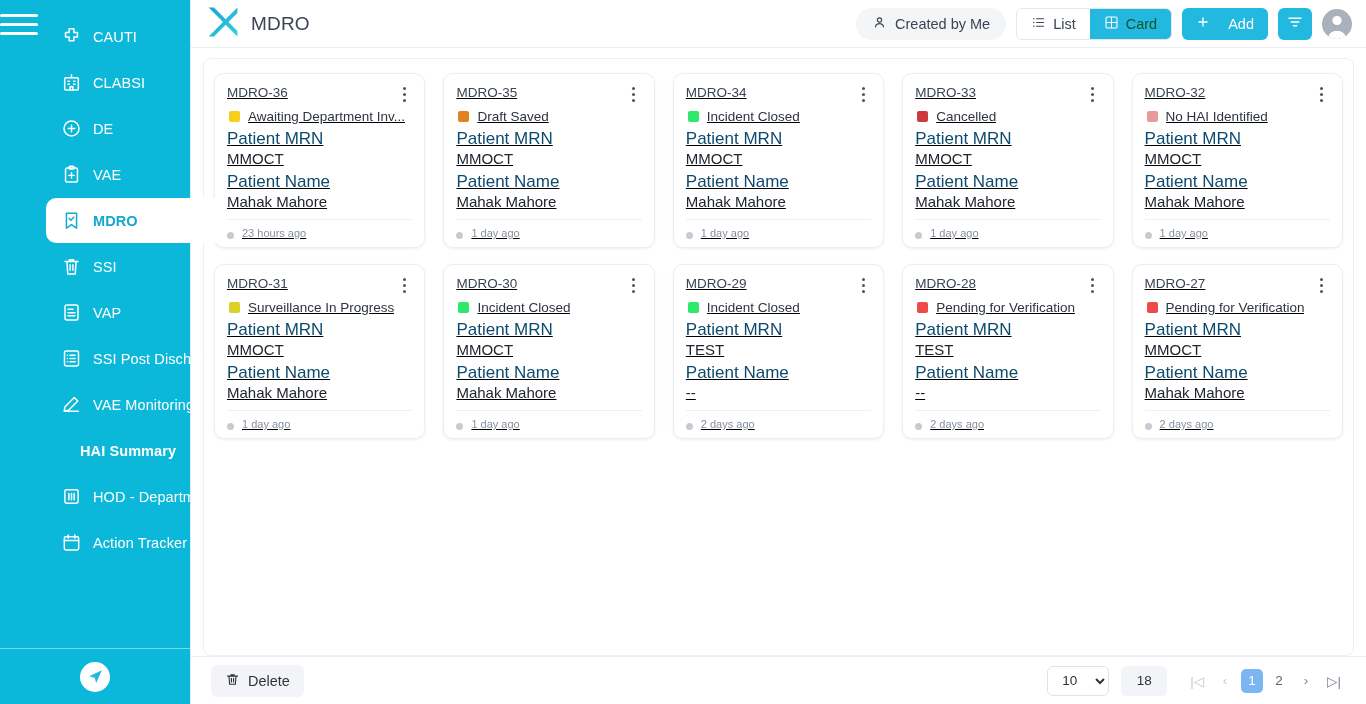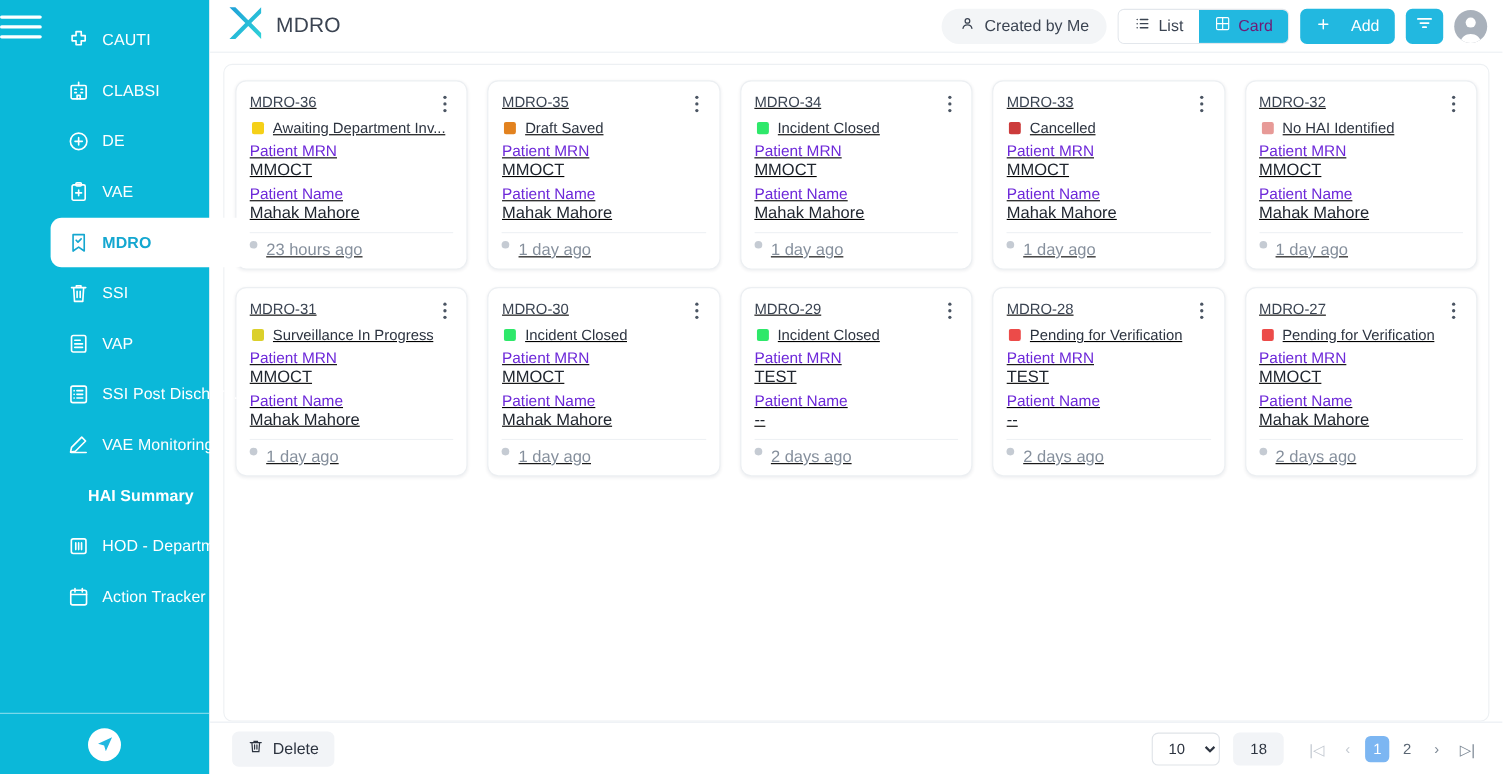--- a/index.html
+++ b/index.html
@@ -94,21 +94,21 @@
   .seg {
     display: flex; height: 32px; border-radius: 6px; overflow: hidden;
     border: 1px solid #e3e7ec;
   }
   .seg > div {
     display: flex; align-items: center; gap: 7px;
     padding: 0 14px;
     font-size: 14.5px; color: #3b4452;
     background: #ffffff; cursor: pointer;
   }
-  .seg > div.on { background: #22b8e0; color: #701a75; }
+  .seg > div.on { background: #22b8e0; color: #14532d; }
   .btn-add {
     height: 32px; border-radius: 6px; background: #22b8e0;
     color: #fff; font-size: 14.5px;
     display: flex; align-items: center; gap: 18px;
     padding: 0 14px; cursor: pointer;
   }
   .btn-filter {
     width: 34px; height: 32px; border-radius: 6px; background: #22b8e0;
     display: flex; align-items: center; justify-content: center; cursor: pointer;
   }
@@ -159,32 +159,32 @@
   .card-status {
     display: flex; align-items: center; gap: 8px;
     margin: 6px 0 2px 2px;
     font-size: 13.5px; color: #2d3440;
     white-space: nowrap; overflow: hidden; text-overflow: ellipsis;
   }
   .sw { width: 11px; height: 11px; border-radius: 2px; flex: 0 0 11px; }
   .st-text { overflow: hidden; text-overflow: ellipsis; white-space: nowrap; }
 
   .field-label {
-    font-size: 14px; color: #6d28d9;
+    font-size: 17px; color: #0c4a6e;
     margin-top: 5px;
   }
   .field-value {
     font-size: 15px; color: #20262f;
     margin-top: 1px;
   }
   .card-foot {
     margin-top: 9px; padding-top: 7px;
     border-top: 1px solid #eef1f4;
-    display: flex; align-items: flex-start; gap: 8px;
-    font-size: 15px; color: #858f9c;
+    display: flex; align-items: flex-end; gap: 8px;
+    font-size: 11px; color: #858f9c;
   }
   .dot { width: 7px; height: 7px; border-radius: 50%; background: #c5cbd3; flex: 0 0 7px; }
 
   
   .footer {
     height: 48px; flex: 0 0 48px;
     border-top: 1px solid #e9edf2;
     display: flex; align-items: center;
     padding: 0 20px;
     background: #ffffff;

